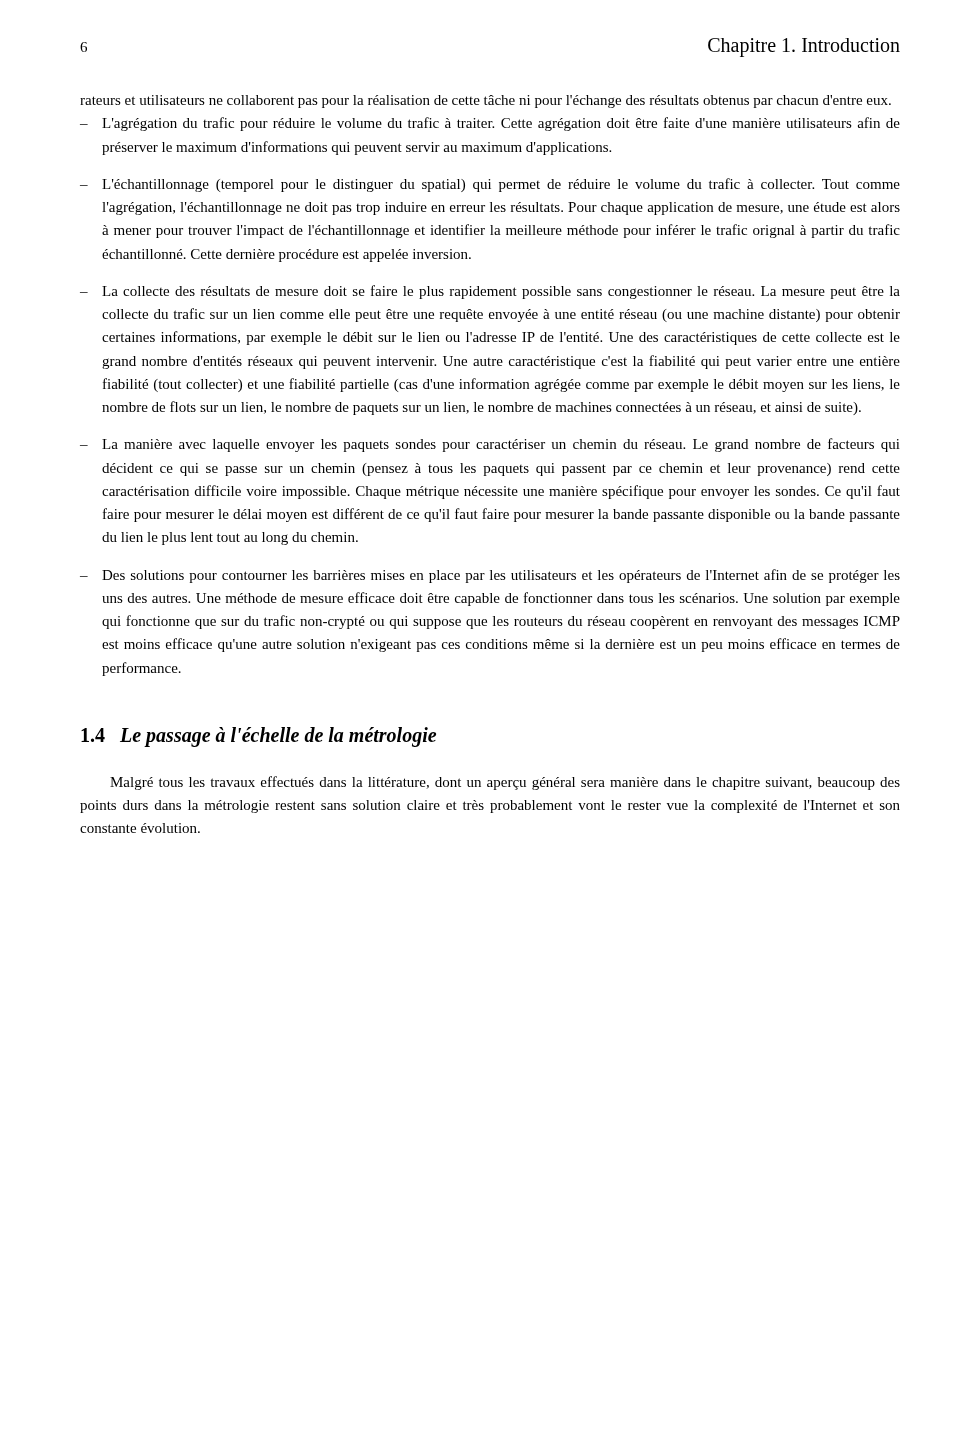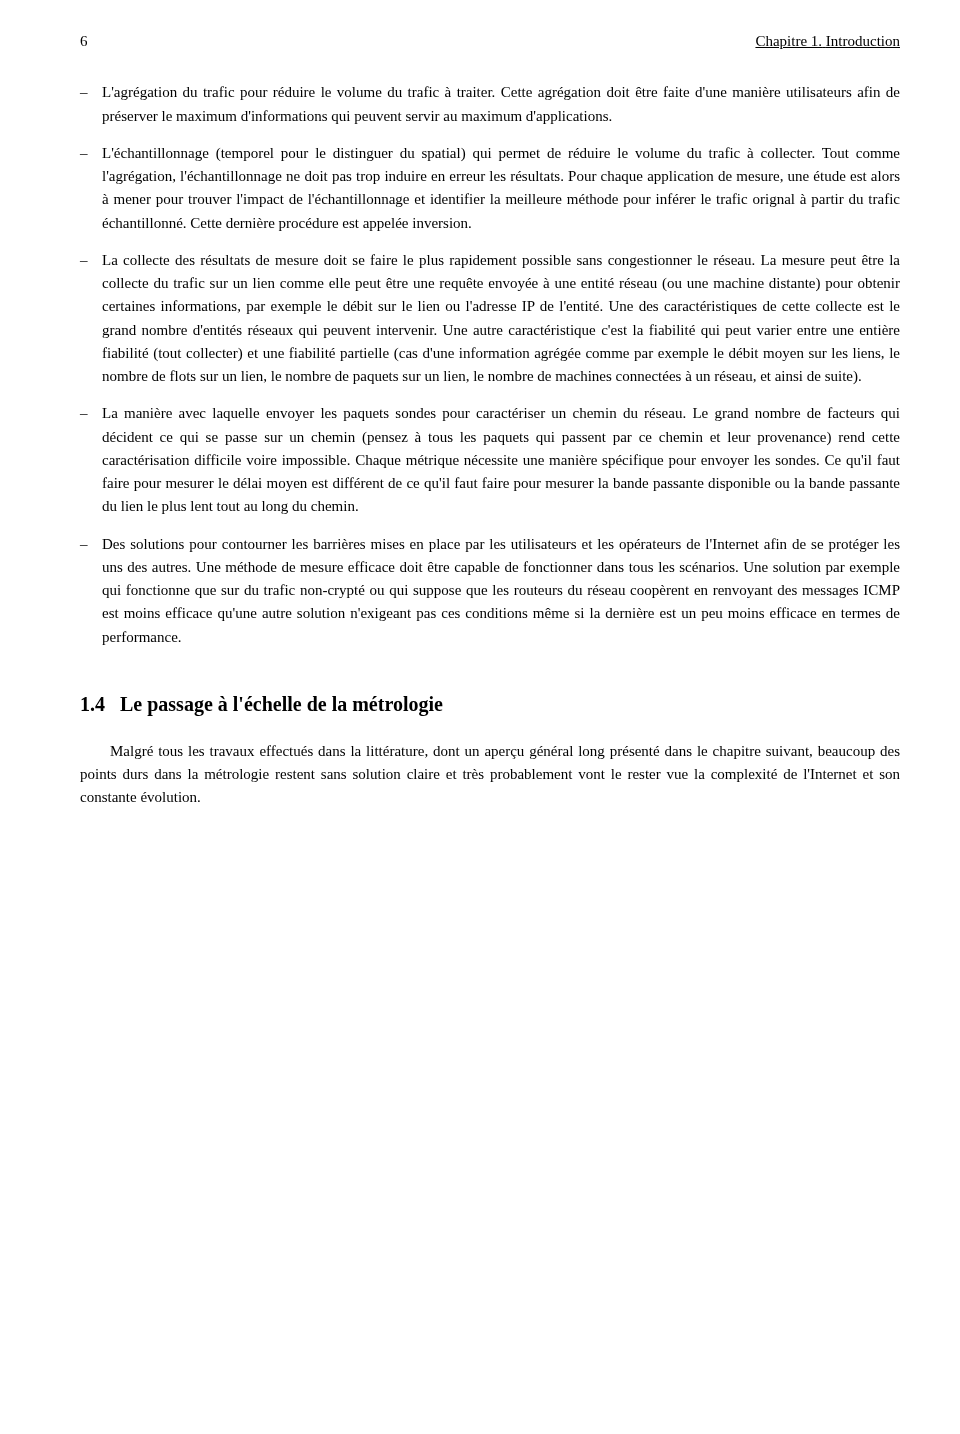--- a/index.html
+++ b/index.html
@@ -24,22 +24,21 @@
       display: flex;
       justify-content: space-between;
       align-items: baseline;
       margin-bottom: 28px;
       border-bottom: none;
     }
     .header-page-num {
       font-size: 15px;
     }
     .header-chapter {
-      font-size: 15px;
-      text-decoration: underline;
+      font-size: 20px;
     }
     .content {
       margin-top: 10px;
     }
     .bullet-list {
       margin-left: 0;
       list-style: none;
     }
     .bullet-item {
       display: flex;
@@ -62,20 +61,21 @@
       margin-bottom: 20px;
     }
     .section-num {
       font-size: 20px;
       font-weight: bold;
       text-align: right;
     }
     .section-title {
       font-size: 20px;
       font-weight: bold;
+      font-style: italic;
     }
     .section-paragraph {
       text-align: justify;
       text-indent: 30px;
       margin-top: 10px;
     }
     p {
       text-align: justify;
     }
   </style>
@@ -86,20 +86,21 @@
 
   <div class="header">
     <span class="header-page-num">6</span>
     <span class="header-chapter">
       <span>Chapitre 1.</span>&nbsp;<span>Introduction</span>
     </span>
   </div>
 
   <div class="content">
 
+    <p>rateurs et utilisateurs ne collaborent pas pour la réalisation de cette tâche ni pour l'échange des résultats obtenus par chacun d'entre eux.</p>
 
     <ul class="bullet-list">
 
       <li class="bullet-item">
         <span class="bullet-dash">–</span>
         <span class="bullet-text">L'agrégation du trafic pour réduire le volume du trafic à traiter. Cette agrégation doit être faite d'une manière utilisateurs afin de préserver le maximum d'informations qui peuvent servir au maximum d'applications.</span>
       </li>
 
       <li class="bullet-item">
         <span class="bullet-dash">–</span>
@@ -124,16 +125,16 @@
       </li>
 
     </ul>
 
     <div class="section-heading">
       <span class="section-num">1.4</span>
       &nbsp;&nbsp;
       <span class="section-title">Le passage à l'échelle de la métrologie</span>
     </div>
 
-    <p class="section-paragraph">Malgré tous les travaux effectués dans la littérature, dont un aperçu général long présenté dans le chapitre suivant, beaucoup des points durs dans la métrologie restent sans solution claire et très probablement vont le rester vue la complexité de l'Internet et son constante évolution.</p>
+    <p class="section-paragraph">Malgré tous les travaux effectués dans la littérature, dont un aperçu général sera manière dans le chapitre suivant, beaucoup des points durs dans la métrologie restent sans solution claire et très probablement vont le rester vue la complexité de l'Internet et son constante évolution.</p>
 
   </div>
 </div>
 
 </body></html>

